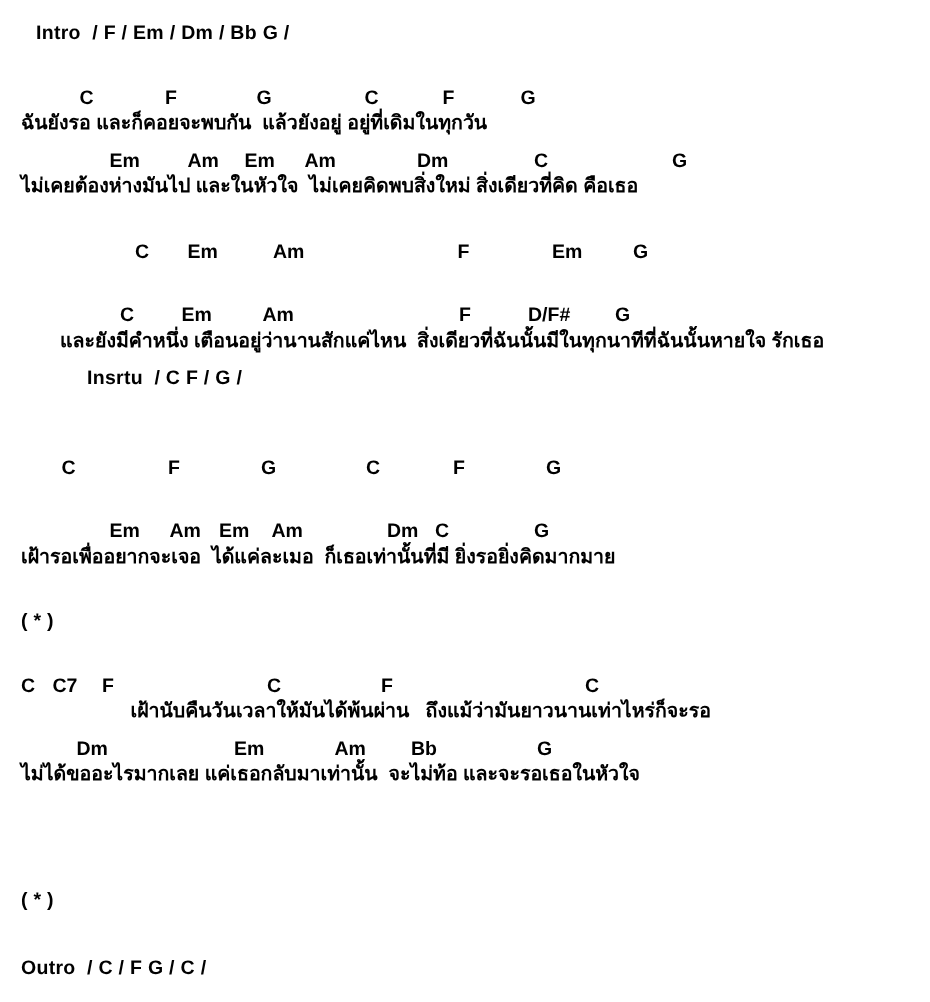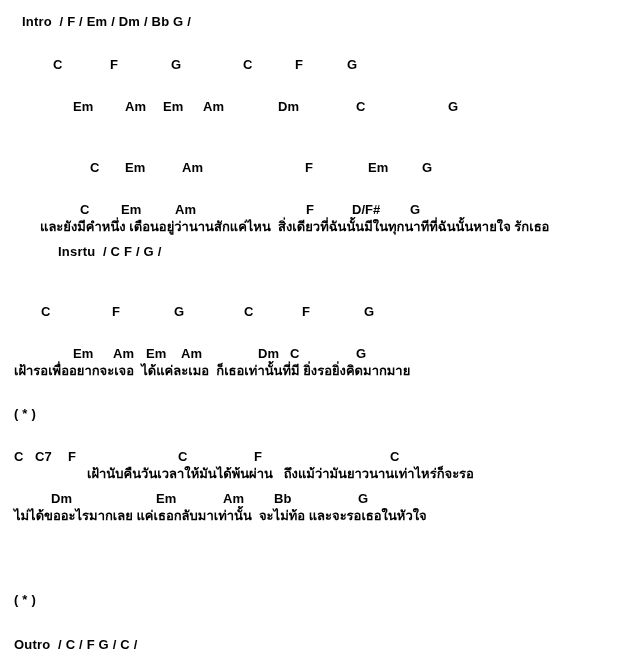--- a/index.html
+++ b/index.html
@@ -41,38 +41,40 @@
     top: 0;
     font-size: 13px;
     font-weight: bold;
     white-space: pre;
   }
 </style>
 </head>
 <body>
 
 <div id="sheet">
-    <div class="line section-line" style="top: 14px; left: 22px;">Intro  / F / Em / Dm / Bb G /</div>
+    <div class="line section-line" style="top: 14px; left: 0; padding-left: 24px;">Intro  / F / Em / Dm / Bb G /</div>
     <div class="chord-row" style="top: 57px;">
       <span class="chord" style="left: 53px;">C</span>
       <span class="chord" style="left: 110px;">F</span>
       <span class="chord" style="left: 171px;">G</span>
       <span class="chord" style="left: 243px;">C</span>
       <span class="chord" style="left: 295px;">F</span>
       <span class="chord" style="left: 347px;">G</span>
     </div>
+    <div class="line lyric-line" style="top: 74px; left: 14px;">ฉันยังรอ และก็คอยจะพบกัน  แล้วยังอยู่ อยู่ที่เดิมในทุกวัน</div>
     <div class="chord-row" style="top: 99px;">
       <span class="chord" style="left: 73px;">Em</span>
       <span class="chord" style="left: 125px;">Am</span>
       <span class="chord" style="left: 163px;">Em</span>
       <span class="chord" style="left: 203px;">Am</span>
       <span class="chord" style="left: 278px;">Dm</span>
       <span class="chord" style="left: 356px;">C</span>
       <span class="chord" style="left: 448px;">G</span>
     </div>
+    <div class="line lyric-line" style="top: 116px; left: 14px;">ไม่เคยต้องห่างมันไป และในหัวใจ  ไม่เคยคิดพบสิ่งใหม่ สิ่งเดียวที่คิด คือเธอ</div>
     <div class="chord-row" style="top: 160px;">
       <span class="chord" style="left: 90px;">C</span>
       <span class="chord" style="left: 125px;">Em</span>
       <span class="chord" style="left: 182px;">Am</span>
       <span class="chord" style="left: 305px;">F</span>
       <span class="chord" style="left: 368px;">Em</span>
       <span class="chord" style="left: 422px;">G</span>
     </div>
     <div class="chord-row" style="top: 202px;">
       <span class="chord" style="left: 80px;">C</span>

